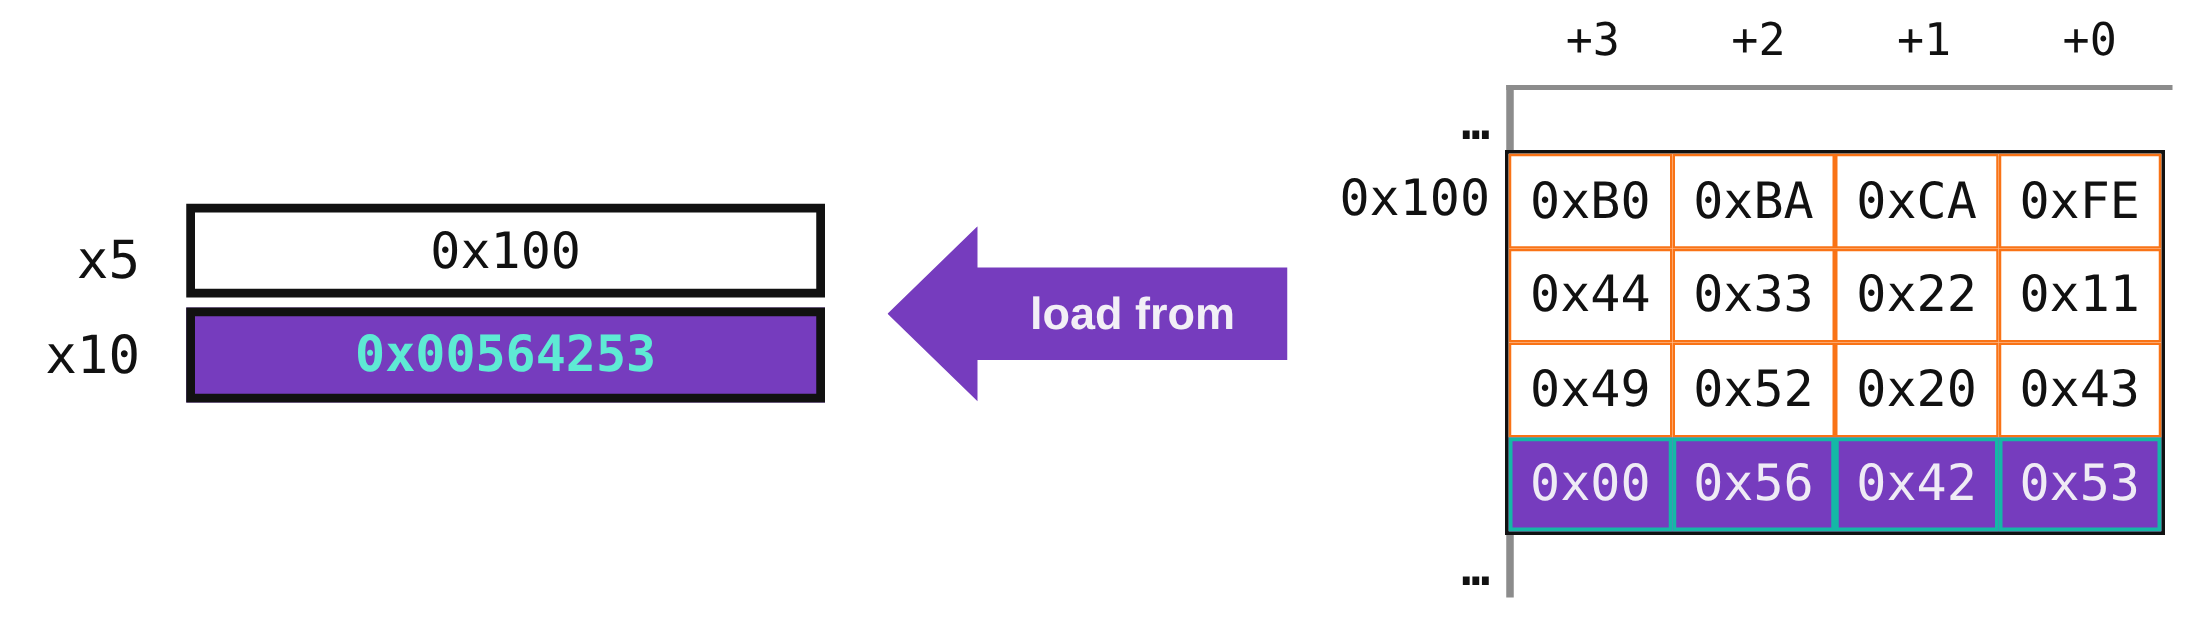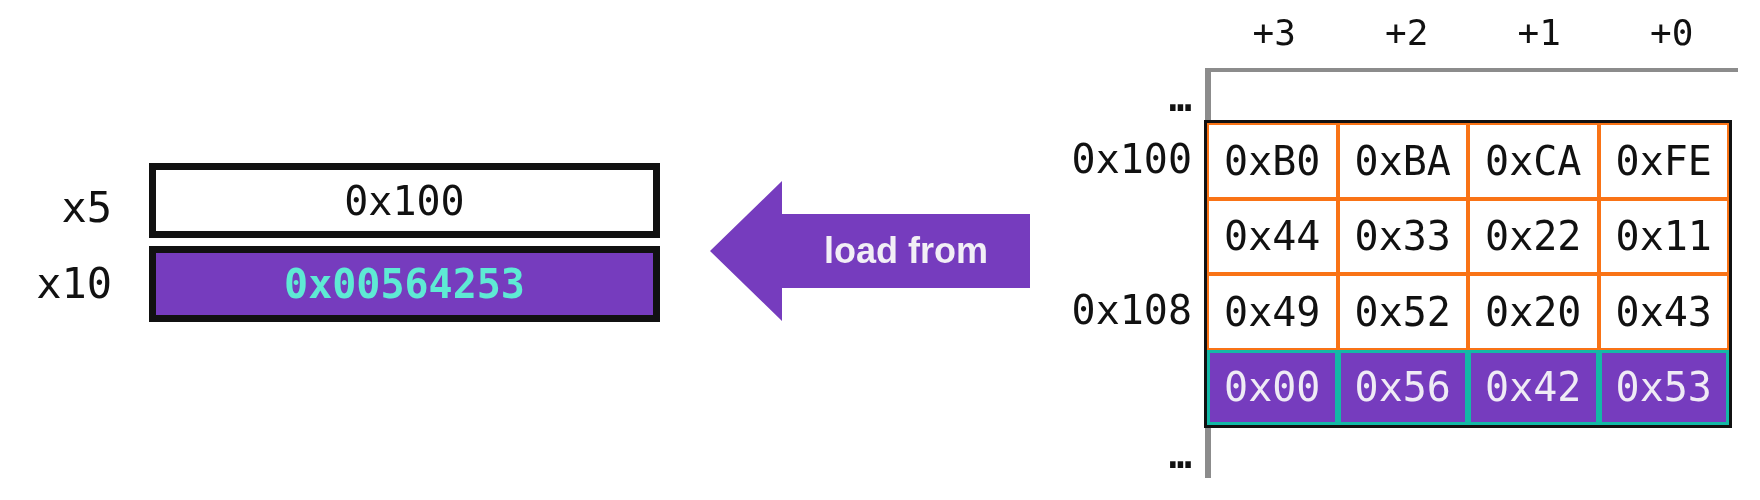--- a/index.html
+++ b/index.html
@@ -166,21 +166,20 @@
     <span>+2</span>
     <span>+1</span>
     <span>+0</span>
   </div>
 
   <div class="mem-top-rule"></div>
   <div class="mem-left-rule"></div>
 
   <div class="mem-addr dots" style="top:76px;">…</div>
   <div class="mem-addr" style="top:137px;">0x100</div>
-  <div class="mem-addr" style="top:288px;">0x108</div>
   <div class="mem-addr dots" style="top:433px;">…</div>
 
   <div class="mem-grid">
     <div class="mem-cell">0xB0</div>
     <div class="mem-cell">0xBA</div>
     <div class="mem-cell">0xCA</div>
     <div class="mem-cell">0xFE</div>
 
     <div class="mem-cell">0x44</div>
     <div class="mem-cell">0x33</div>

